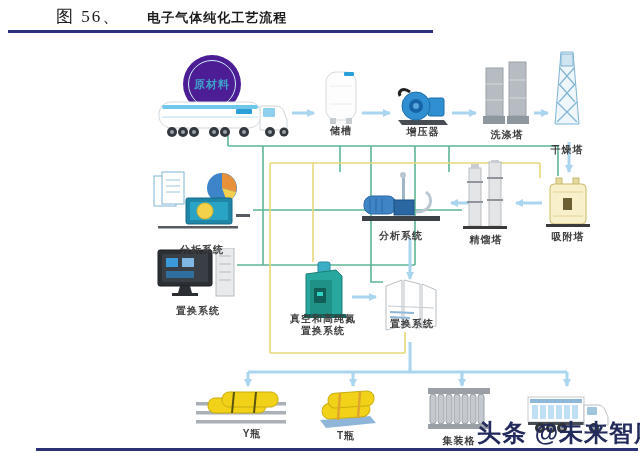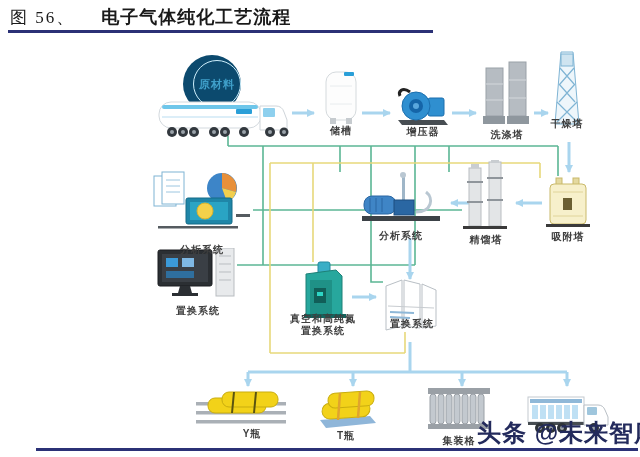--- a/index.html
+++ b/index.html
@@ -1,36 +1,36 @@
 <!DOCTYPE html>
 <html><head>
 <meta charset="utf-8">
 <style>
   html,body{margin:0;padding:0;background:#ffffff;}
   #page{position:relative;width:640px;height:457px;background:#ffffff;overflow:hidden;
         font-family:"Liberation Sans",sans-serif;}
   
   #title-row{position:absolute;left:10px;top:5px;width:620px;display:flex;align-items:baseline;color:#1a1a1a;}
-  #fig-label{font-family:"Liberation Serif",serif;font-size:17px;letter-spacing:2px;}
-  #fig-title{font-family:"Liberation Serif",serif;font-size:18px;font-weight:bold;margin-left:26px;letter-spacing:1px;}
+  #fig-label{font-family:"Liberation Serif",serif;font-size:17px;letter-spacing:2px;margin-left:46px;}
+  #fig-title{font-family:"Liberation Serif",serif;font-size:13px;font-weight:bold;margin-left:26px;letter-spacing:1px;}
   #title-rule{position:absolute;left:8px;top:30px;width:425px;height:2.5px;background:#2b3176;}
   #bottom-rule{position:absolute;left:36px;top:448px;width:602px;height:3px;background:#2b3176;}
   
   #watermark{position:absolute;left:477px;top:417px;font-size:24px;font-weight:bold;color:#232a5c;letter-spacing:1px;white-space:nowrap;}
   
   #wires{position:absolute;left:0;top:0;}
   .flow{stroke:#a9d5ee;stroke-width:3;fill:none;}
   .gln{stroke:#5bb694;stroke-width:1.6;fill:none;}
   .yln{stroke:#e7d87a;stroke-width:1.6;fill:none;}
   
   .icon{position:absolute;}
   .lbl{position:absolute;transform:translateX(-50%);font-size:10px;font-weight:bold;color:#3f3f3f;
        letter-spacing:1px;white-space:nowrap;text-align:center;line-height:12px;}
   #raw-circle{position:absolute;left:183px;top:55px;width:58px;height:58px;border-radius:50%;
-      background:#0c4a6e;display:flex;align-items:center;justify-content:flex-end;}
+      background:#4c1d95;display:flex;align-items:center;justify-content:center;}
   #raw-circle .ring{width:46px;height:46px;border-radius:50%;border:1.5px solid #cdeefb;
       display:flex;align-items:center;justify-content:center;}
   #raw-circle span{font-size:11px;font-weight:bold;color:#3f9fc9;letter-spacing:1px;}
 </style>
 </head>
 <body>
 
 <div id="page">
 
   <div id="title-row">
@@ -287,21 +287,21 @@
       <circle cx="25" cy="35" r="2" fill="#9aa2a9"></circle>
     <circle cx="36" cy="35" r="5" fill="#2e3338"></circle>
       <circle cx="36" cy="35" r="2" fill="#9aa2a9"></circle>
     <circle cx="68" cy="35" r="5" fill="#2e3338"></circle>
       <circle cx="68" cy="35" r="2" fill="#9aa2a9"></circle>
   </svg>
 
   <div class="lbl" style="left:341px;top:125px">储槽</div>
   <div class="lbl" style="left:423px;top:126px">增压器</div>
   <div class="lbl" style="left:507px;top:129px">洗涤塔</div>
-  <div class="lbl" style="left:567px;top:118px">干燥塔</div>
+  <div class="lbl" style="left:567px;top:144px">干燥塔</div>
   <div class="lbl" style="left:568px;top:231px">吸附塔</div>
   <div class="lbl" style="left:486px;top:234px">精馏塔</div>
   <div class="lbl" style="left:401px;top:230px">分析系统</div>
   <div class="lbl" style="left:202px;top:244px">分析系统</div>
   <div class="lbl" style="left:198px;top:305px">置换系统</div>
   <div class="lbl" style="left:323px;top:313px">
     <span>真空和高纯氮</span><br>
     <span>置换系统</span>
   </div>
   <div class="lbl" style="left:412px;top:318px">置换系统</div>

